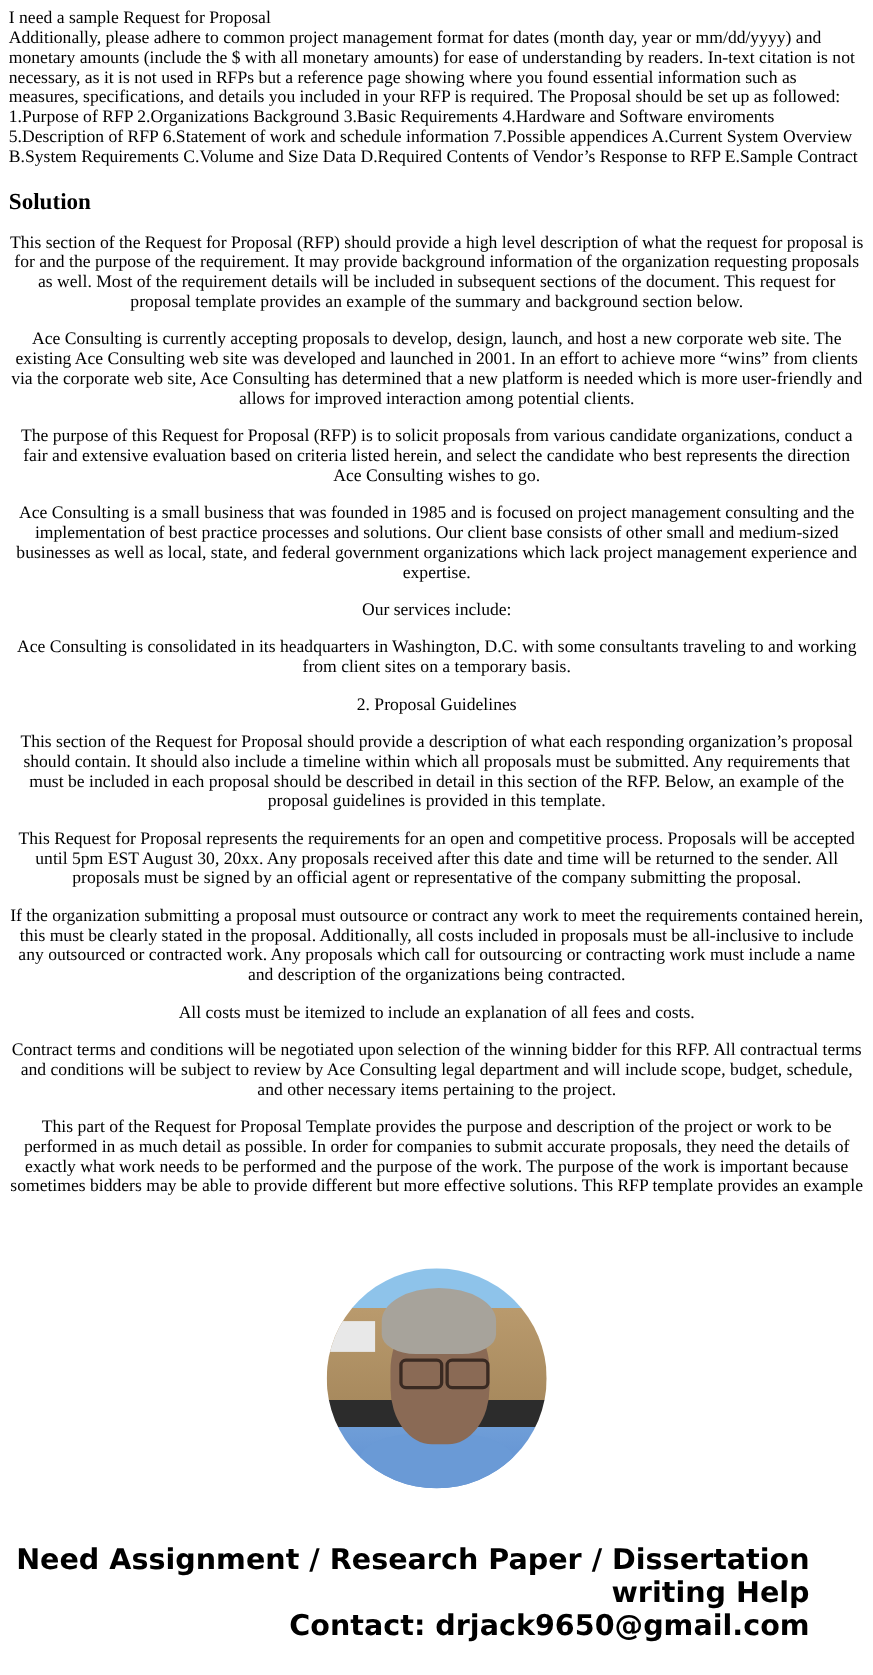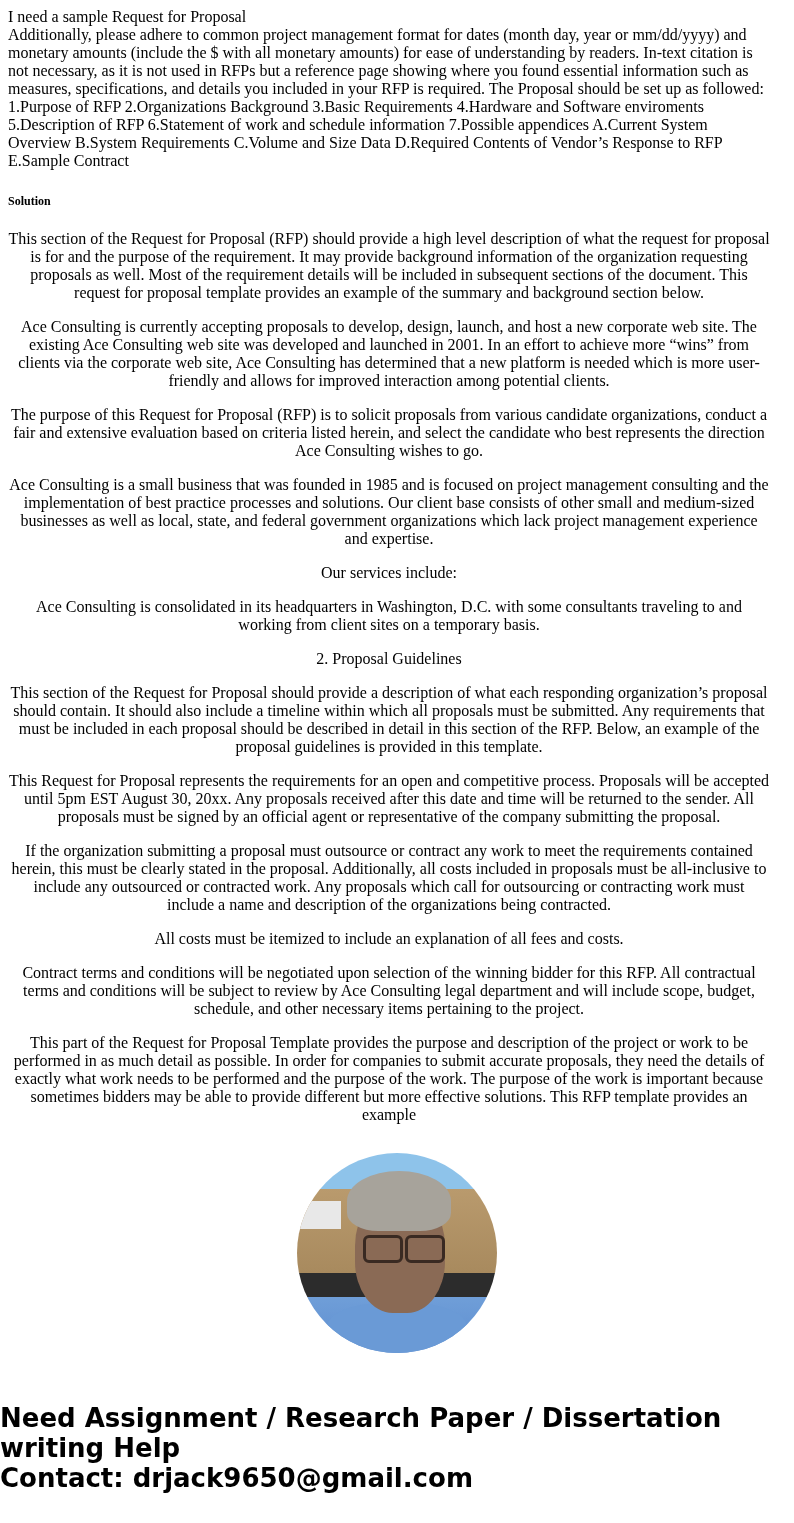--- a/index.html
+++ b/index.html
@@ -6,25 +6,25 @@
     body {
       width: 794px;
       min-height: 1523px;
       font-family: "Liberation Serif", "DejaVu Serif", serif;
       font-size: 16px;
       line-height: 18px;
       color: #000000;
       position: relative;
       overflow: hidden;
     }
-    .content { padding: 8px 24px 0 8px; }
+    .content { padding: 8px 8px 0 8px; }
     .question { margin: 0; }
     .question-title { display: block; }
     h3.solution-heading {
-      font-size: 12px;
+      font-size: 21px;
       font-weight: bold;
       margin: 20px 0 18px 0;
       line-height: 22px;
     }
     p { margin: 0 0 16px 0; text-align: center; }
     .avatar-wrap {
       position: absolute;
       left: 297px;
       top: 1153px;
       width: 200px;
@@ -40,21 +40,21 @@
     .avatar-hair { position:absolute; left:50px; top:18px; width:104px; height:60px; border-radius:50% 50% 30% 30%; background:#a7a39b; }
     .avatar-face { position:absolute; left:58px; top:38px; width:90px; height:122px; border-radius:45% 45% 42% 42%; background:#8a6a55; }
     .avatar-glasses-l { position:absolute; left:66px; top:82px; width:34px; height:22px; border:3px solid #3a2a22; border-radius:6px; }
     .avatar-glasses-r { position:absolute; left:108px; top:82px; width:34px; height:22px; border:3px solid #3a2a22; border-radius:6px; }
     .avatar-collar { position:absolute; left:30px; top:150px; width:140px; height:60px; background:#6a9ad6; border-radius:40% 40% 0 0; }
     .promo {
       position: absolute;
       left: 0;
       top: 1403px;
       width: 736px;
-      text-align: left;
+      text-align: right;
       font-family: "DejaVu Sans", sans-serif;
       font-weight: bold;
       font-size: 26px;
       line-height: 30px;
       color: #000000;
     }
     .promo div { display: block; }
   </style>
 </head>
 <body>

